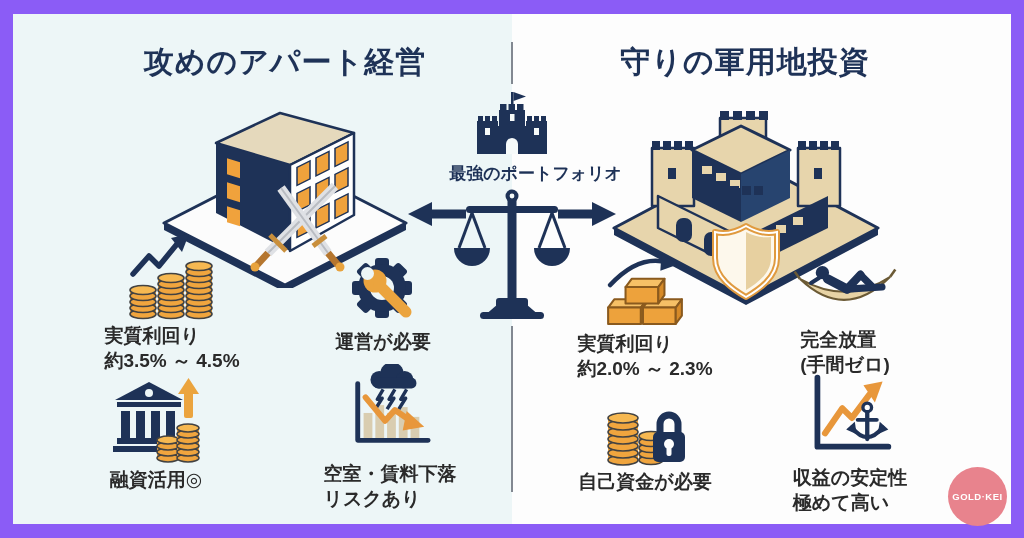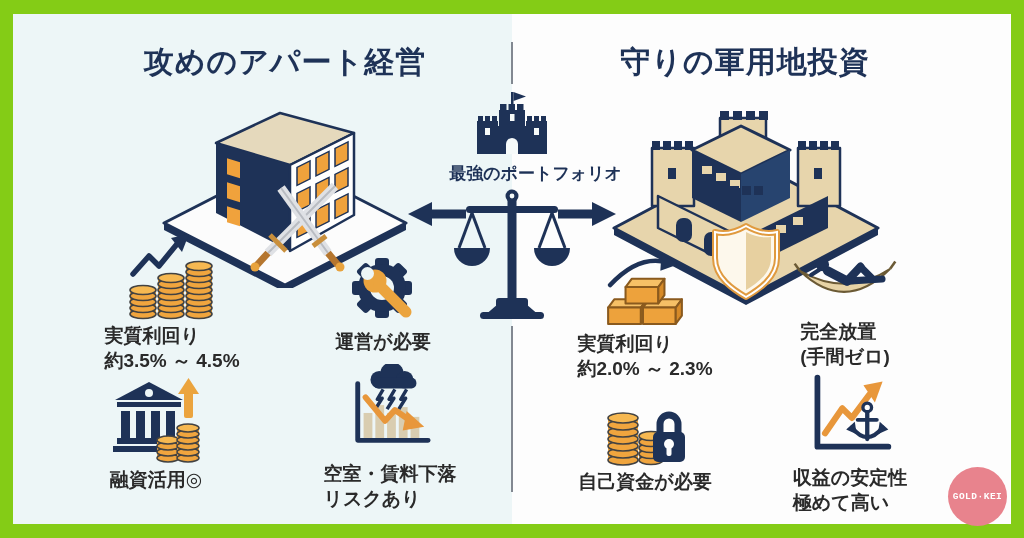--- a/index.html
+++ b/index.html
@@ -1,19 +1,19 @@
 <!DOCTYPE html>
 <html><head>
 <meta charset="utf-8">
 <style>
   * { margin:0; padding:0; box-sizing:border-box; }
   html,body { width:1024px; height:538px; }
   body { font-family:"Liberation Sans","DejaVu Sans",sans-serif; position:relative; overflow:hidden; }
 
-  .frame { position:absolute; left:0; top:0; width:1024px; height:538px; background:#84cc16; }
+  .frame { position:absolute; left:0; top:0; width:1024px; height:538px; background:#8b5cf6; }
   .panel { position:absolute; top:14px; height:510px; }
   .panel.left  { left:13px;  width:499px; background:#edf6f7; }
   .panel.right { left:512px; width:499px; background:#fdfdfd; }
 
   .title { position:absolute; top:42px; width:400px; text-align:center;
            font-size:30px; font-weight:800; color:#1e3257; letter-spacing:1px; }
   .title.l { left:85px; }
   .title.r { left:545px; }
 
   .divider { position:absolute; left:511px; width:2px; background:#828891; }
@@ -24,21 +24,21 @@
                   font-size:17px; font-weight:800; color:#1e3257; }
 
   .abs { position:absolute; }
 
   .feature { position:absolute; display:flex; flex-direction:column; align-items:center; text-align:left; }
   .ficon { display:flex; align-items:flex-end; justify-content:center; }
   .cap { margin-top:4px; font-weight:bold; font-size:19px; color:#2a2a2a; line-height:1.3; white-space:nowrap; }
 
   .badge { position:absolute; left:948px; top:467px; width:59px; height:59px; border-radius:50%;
            background:#e8838d; display:flex; align-items:center; justify-content:center;
-           color:#ffffff; font-size:9.5px; font-weight:bold; letter-spacing:0.5px;font-family:Liberation Mono, monospace; }
+           color:#ffffff; font-size:9.5px; font-weight:bold; letter-spacing:0.5px; }
 </style>
 </head>
 <body>
 
 <div class="frame">
 
   <div class="panel left"></div>
   <div class="panel right"></div>
 
   <div class="divider top"></div>
@@ -341,21 +341,21 @@
           <polygon points="55,42 61,34 61,50 55,58" fill="#d68a28"></polygon>
         </g>
       </svg>
     </div>
     <div class="cap">
       <div>実質利回り</div>
       <div>約2.0% ～ 2.3%</div>
     </div>
   </div>
 
-  <div class="feature" style="left:745px;top:240px;width:200px">
+  <div class="feature" style="left:745px;top:248px;width:200px">
     <div class="ficon">
       <svg width="104" height="76" viewBox="0 0 100 74">
         <line x1="6" y1="30" x2="1" y2="23" stroke="#6b5a35" stroke-width="2.5"></line>
         <line x1="94" y1="28" x2="99" y2="21" stroke="#6b5a35" stroke-width="2.5"></line>
         <path d="M6,30 Q50,72 94,28 Q52,56 6,30 Z" fill="#e7d3a5" stroke="#6b5a35" stroke-width="2"></path>
         <g stroke="#1e3257" stroke-linecap="round" fill="none">
           <circle cx="28" cy="24" r="6.5" fill="#1e3257" stroke="none"></circle>
           <line x1="25" y1="29" x2="17" y2="34" stroke-width="4"></line>
           <line x1="33" y1="30" x2="52" y2="40" stroke-width="9"></line>
           <line x1="52" y1="40" x2="65" y2="26" stroke-width="8"></line>

